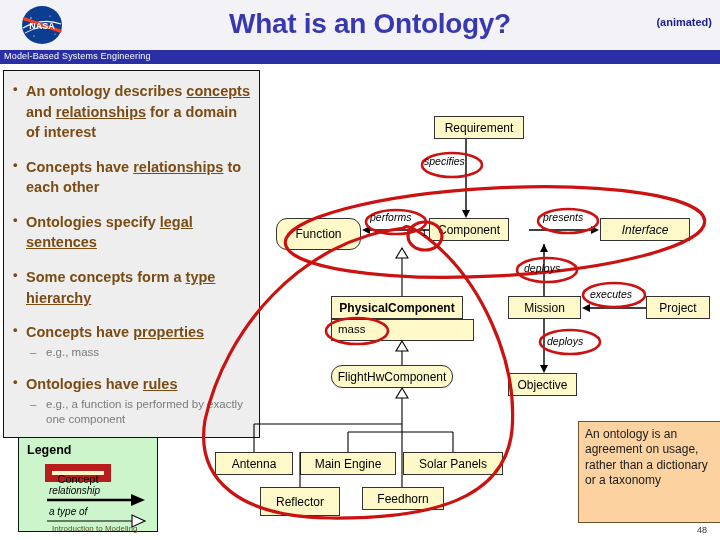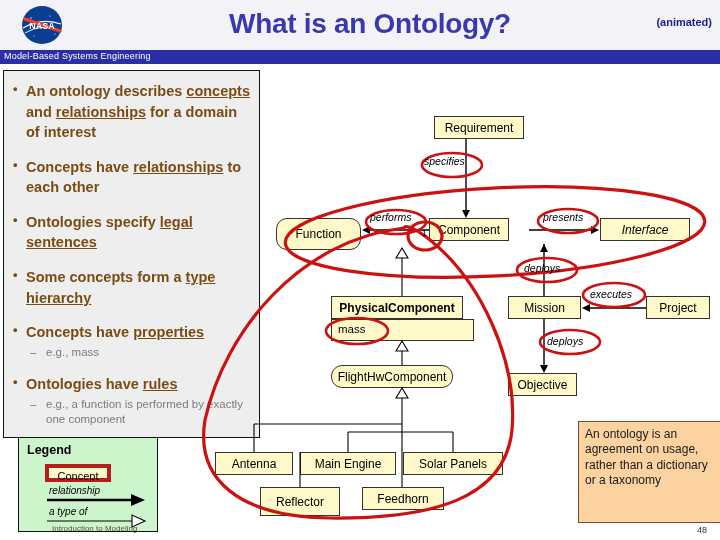--- a/index.html
+++ b/index.html
@@ -50,21 +50,21 @@
   .sub:before{content:"\2013";position:absolute;left:0px;top:0px;}
 
   
   .legend{
     position:absolute;left:18px;top:437px;width:140px;height:95px;
     background:#ccf5cc;border:1px solid #111;box-sizing:border-box;
   }
   .legend-title{position:absolute;left:8px;top:5px;font-size:12.5px;font-weight:bold;color:#000;}
   .legend-concept{
     position:absolute;left:26px;top:26px;width:66px;height:18px;
-    background:#fff8c8;border:4px solid #b91c1c;box-sizing:border-box;
+    background:#fff8c8;border:7px solid #b91c1c;box-sizing:border-box;
     font-size:11px;color:#000;text-align:center;line-height:16px;
   }
   .legend-rel{position:absolute;left:30px;top:47px;font-size:10px;font-style:italic;color:#000;}
   .legend-type{position:absolute;left:30px;top:68px;font-size:10px;font-style:italic;color:#000;}
   .footer-note{
     position:absolute;left:52px;top:524px;font-size:8px;color:#55552f;white-space:nowrap;
   }
 
   
   .bx{

